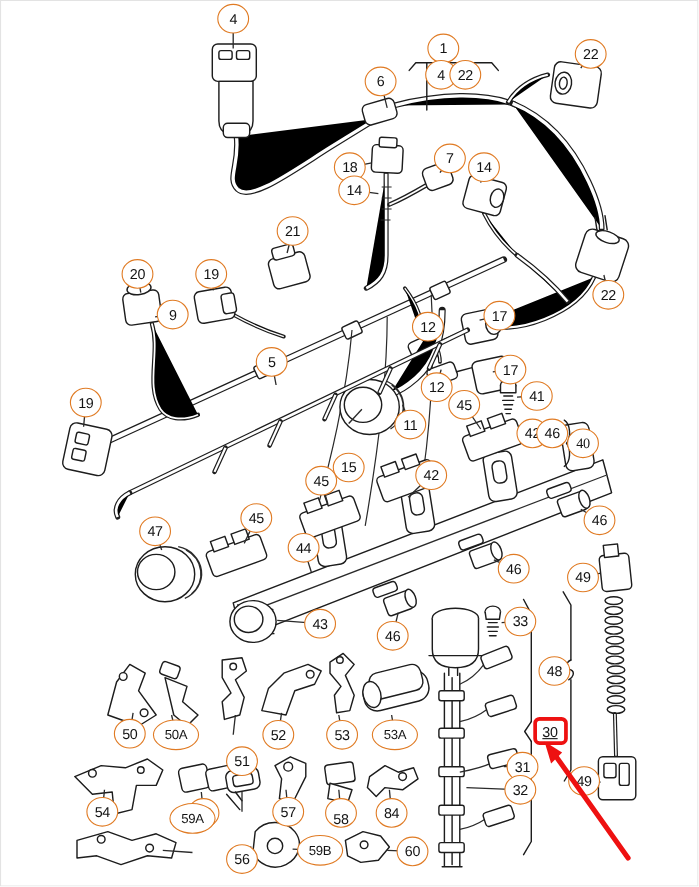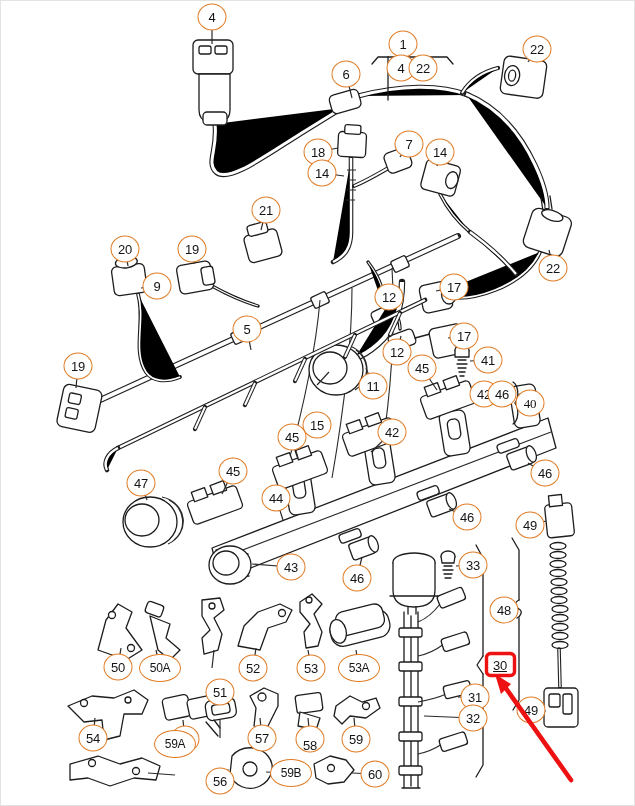--- a/index.html
+++ b/index.html
@@ -621,21 +621,21 @@
       <div class="callout" style="left: 220px; top: 738px; margin-top: 43px;">
         <span>56</span>
       </div>
       <div class="callout" style="left: 262px; top: 738px;">
         <span>57</span>
       </div>
       <div class="callout" style="left: 310px; top: 739px; align-items: flex-end;">
         <span>58</span>
       </div>
       <div class="callout" style="left: 356px; top: 739px;">
-        <span>59</span>
+        <span>84</span>
       </div>
       <div class="callout wide" style="left: 175px; top: 744px;">
         <span>59A</span>
       </div>
       <div class="callout wide" style="left: 291px; top: 773px;">
         <span>59B</span>
       </div>
       <div class="callout" style="left: 375px; top: 774px;">
         <span>60</span>
       </div>

